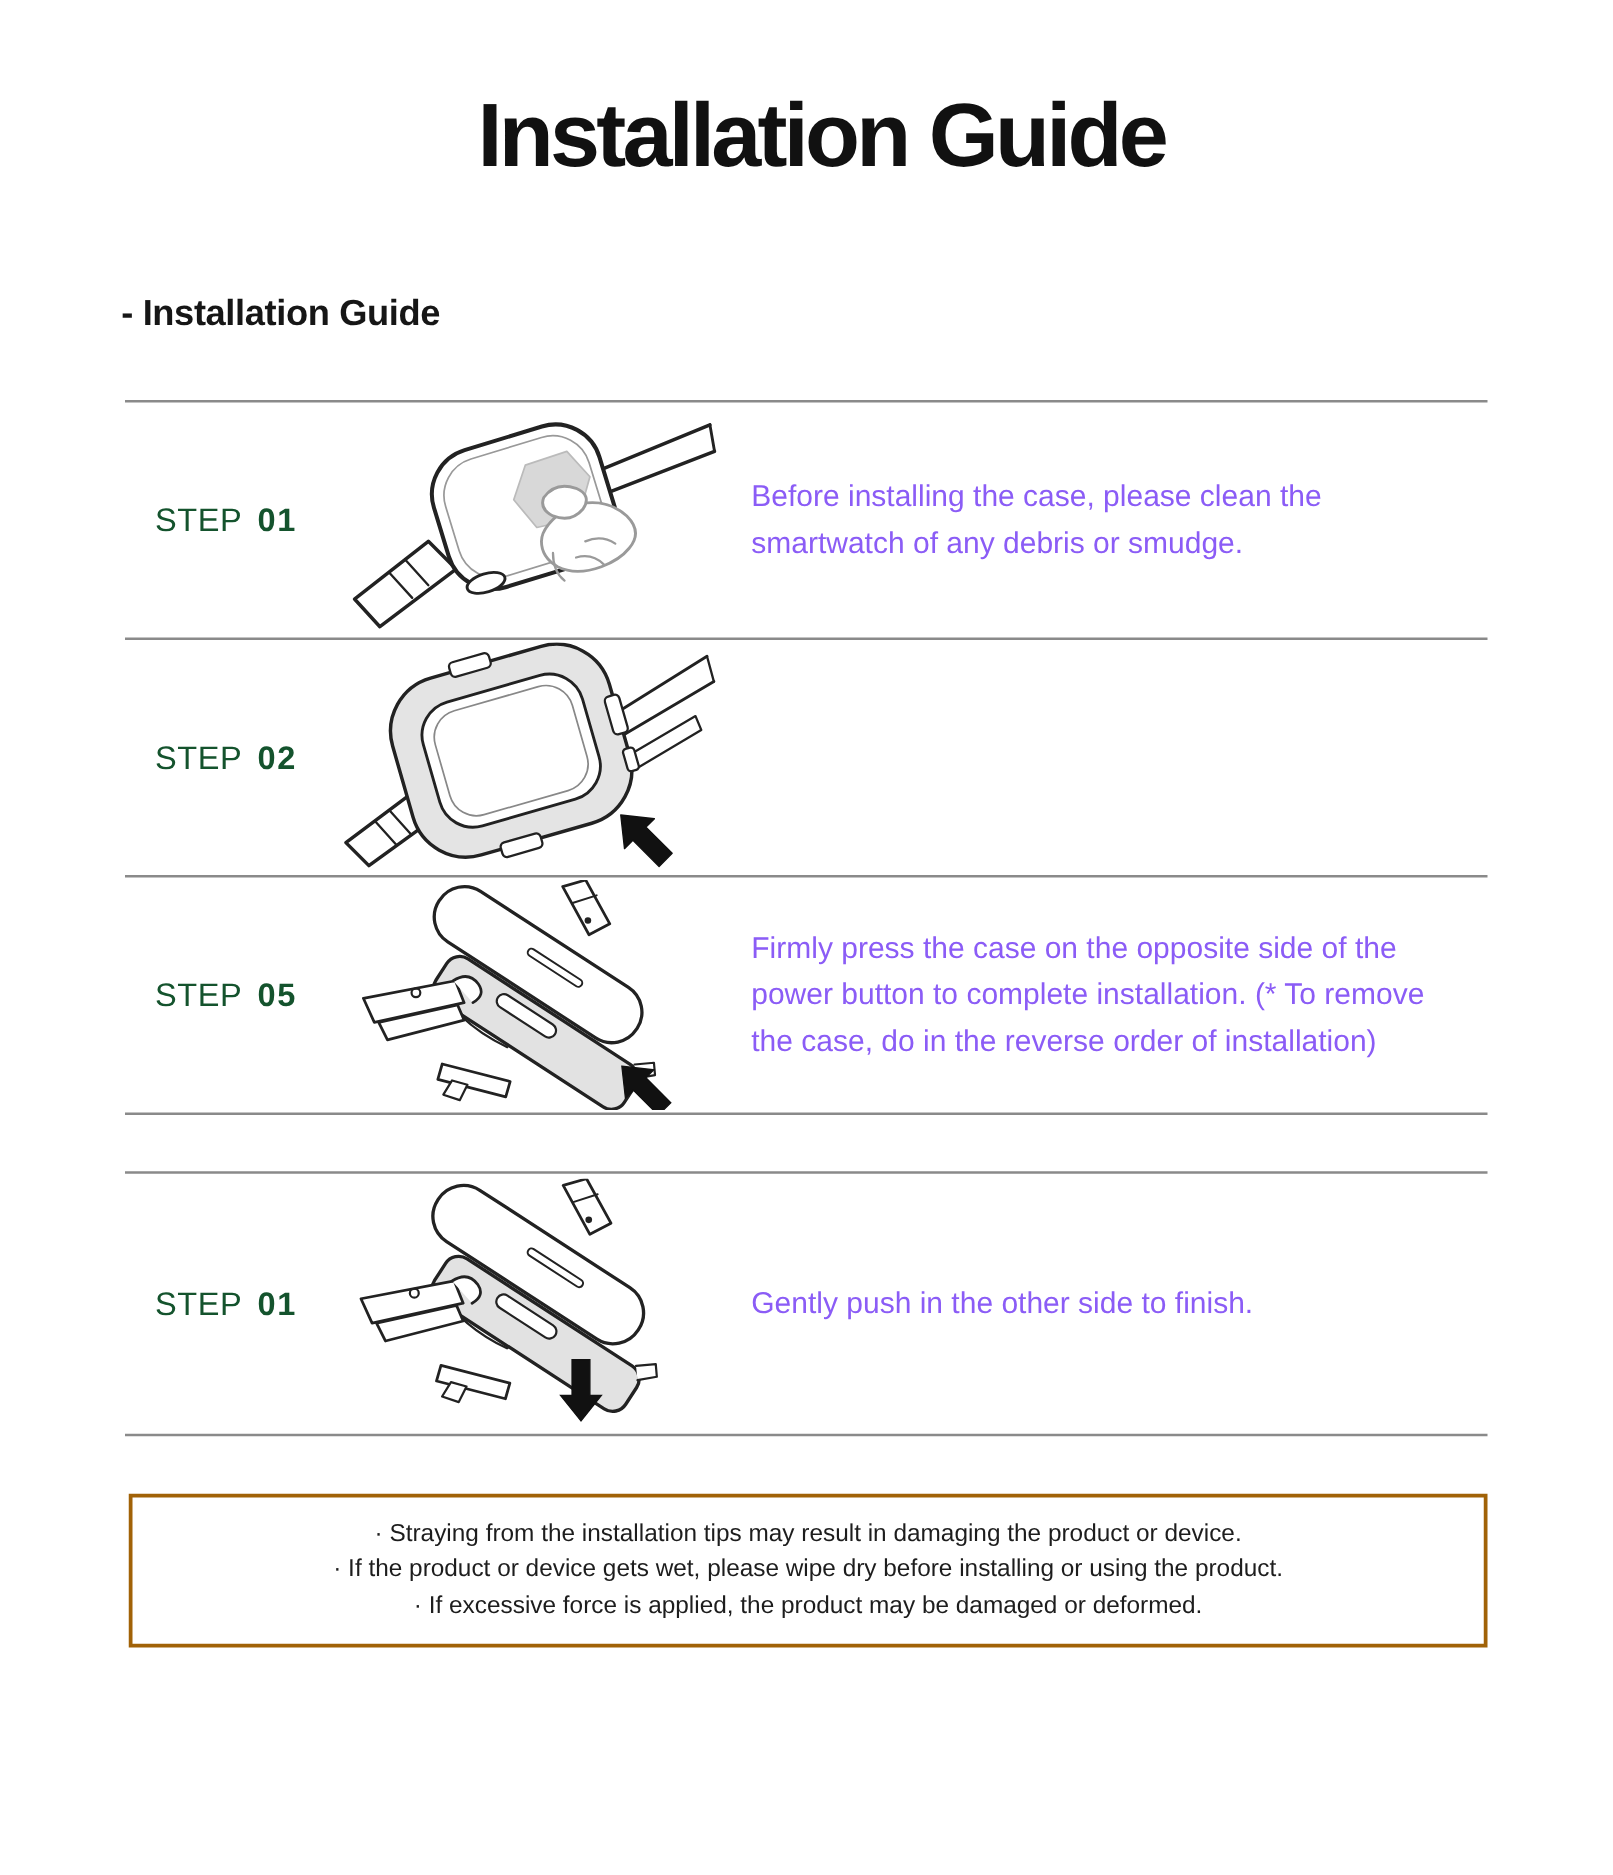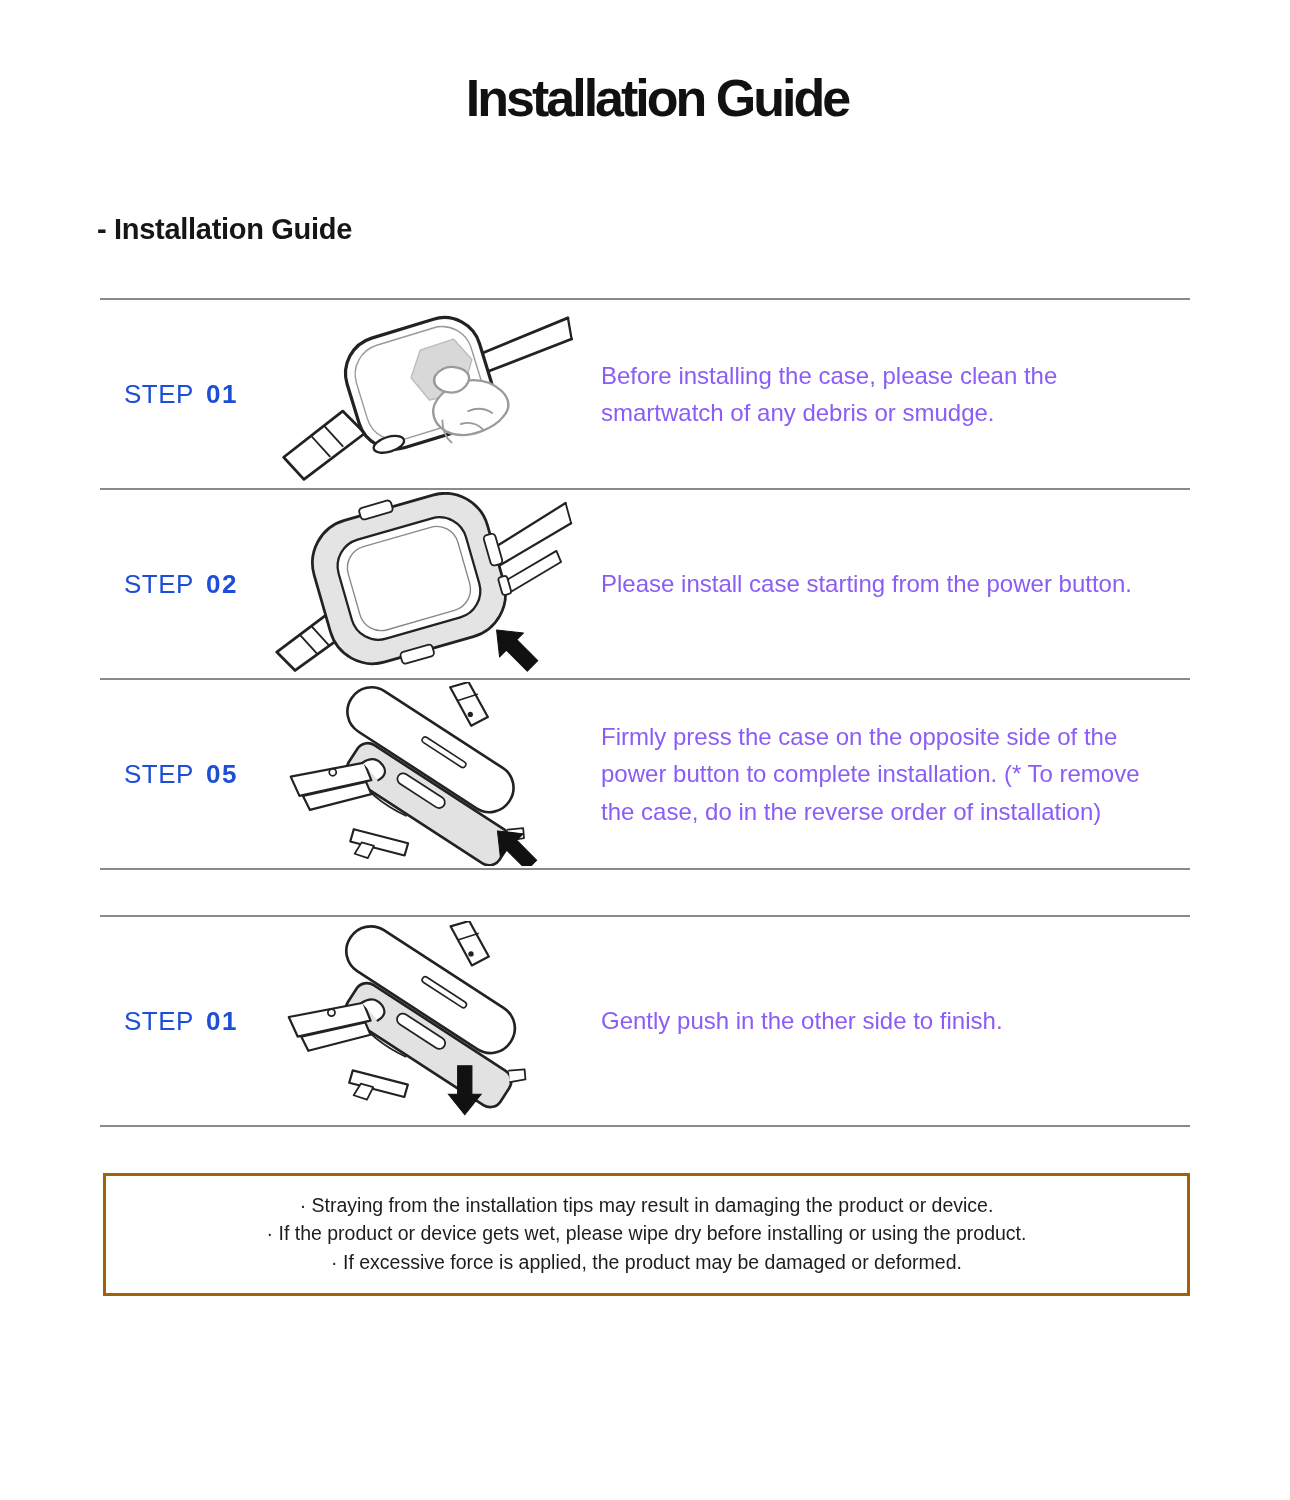--- a/index.html
+++ b/index.html
@@ -3,21 +3,21 @@
 <meta charset="utf-8">
 <style>
   * { box-sizing: border-box; }
   html, body { margin: 0; padding: 0; background: #ffffff; }
   body { font-family: "Liberation Sans", "DejaVu Sans", sans-serif; color: #1a1a1a; }
   .page { width: 1290px; height: 1500px; background: #fff; overflow: hidden; position: relative; }
 
   .doc-title {
     padding-top: 70px;
     text-align: center;
-    font-size: 52px;
+    font-size: 72px;
     font-weight: bold;
     letter-spacing: -3px;
     line-height: 1.1;
     color: #111;
     padding-left: 24px;
   }
 
   .section-heading {
     margin-left: 97px;
     font-size: 29px;
@@ -41,21 +41,21 @@
     height: 188px;
     display: grid;
     grid-template-columns: 145px 356px 1fr;
     align-items: center;
   }
   .step-row.tall { height: 208px; }
 
   .step-label {
     padding-left: 24px;
     font-size: 26px;
-    color: #1d4ed8;
+    color: #14532d;
     white-space: nowrap;
   }
   .step-label .step-word { font-weight: normal; letter-spacing: 0.5px; }
   .step-label .step-num { font-weight: bold; margin-left: 12px; letter-spacing: 1.5px; }
 
   .step-illu { display: flex; justify-content: center; align-items: center; height: 100%; overflow: hidden; }
   .step-illu svg { display: block; }
 
   .step-text {
     font-size: 24px;
@@ -182,21 +182,20 @@
           <rect x="240" y="72" width="13" height="34" rx="4" transform="rotate(-16 150 95)" fill="#fff" stroke="#222" stroke-width="2"></rect>
           <rect x="118" y="169" width="36" height="13" rx="4" transform="rotate(-16 150 95)" fill="#fff" stroke="#222" stroke-width="2"></rect>
           <rect x="243" y="120" width="10" height="20" rx="3" transform="rotate(-16 150 95)" fill="#fff" stroke="#222" stroke-width="2"></rect>
 
           <g transform="translate(245,150) rotate(45) scale(1.15)">
             <use href="#arrow-solid"></use>
           </g>
         </g>
       </svg>
     </div>
-    <div class="step-text">Please install case starting from the power button.</div>
   </div>
 
   <div class="divider"></div>
 
   <div class="step-row">
     <div class="step-label">
       <span class="step-word">STEP</span><span class="step-num">05</span>
     </div>
     <div class="step-illu">
       <svg width="320" height="184" viewBox="0 0 330 210">

